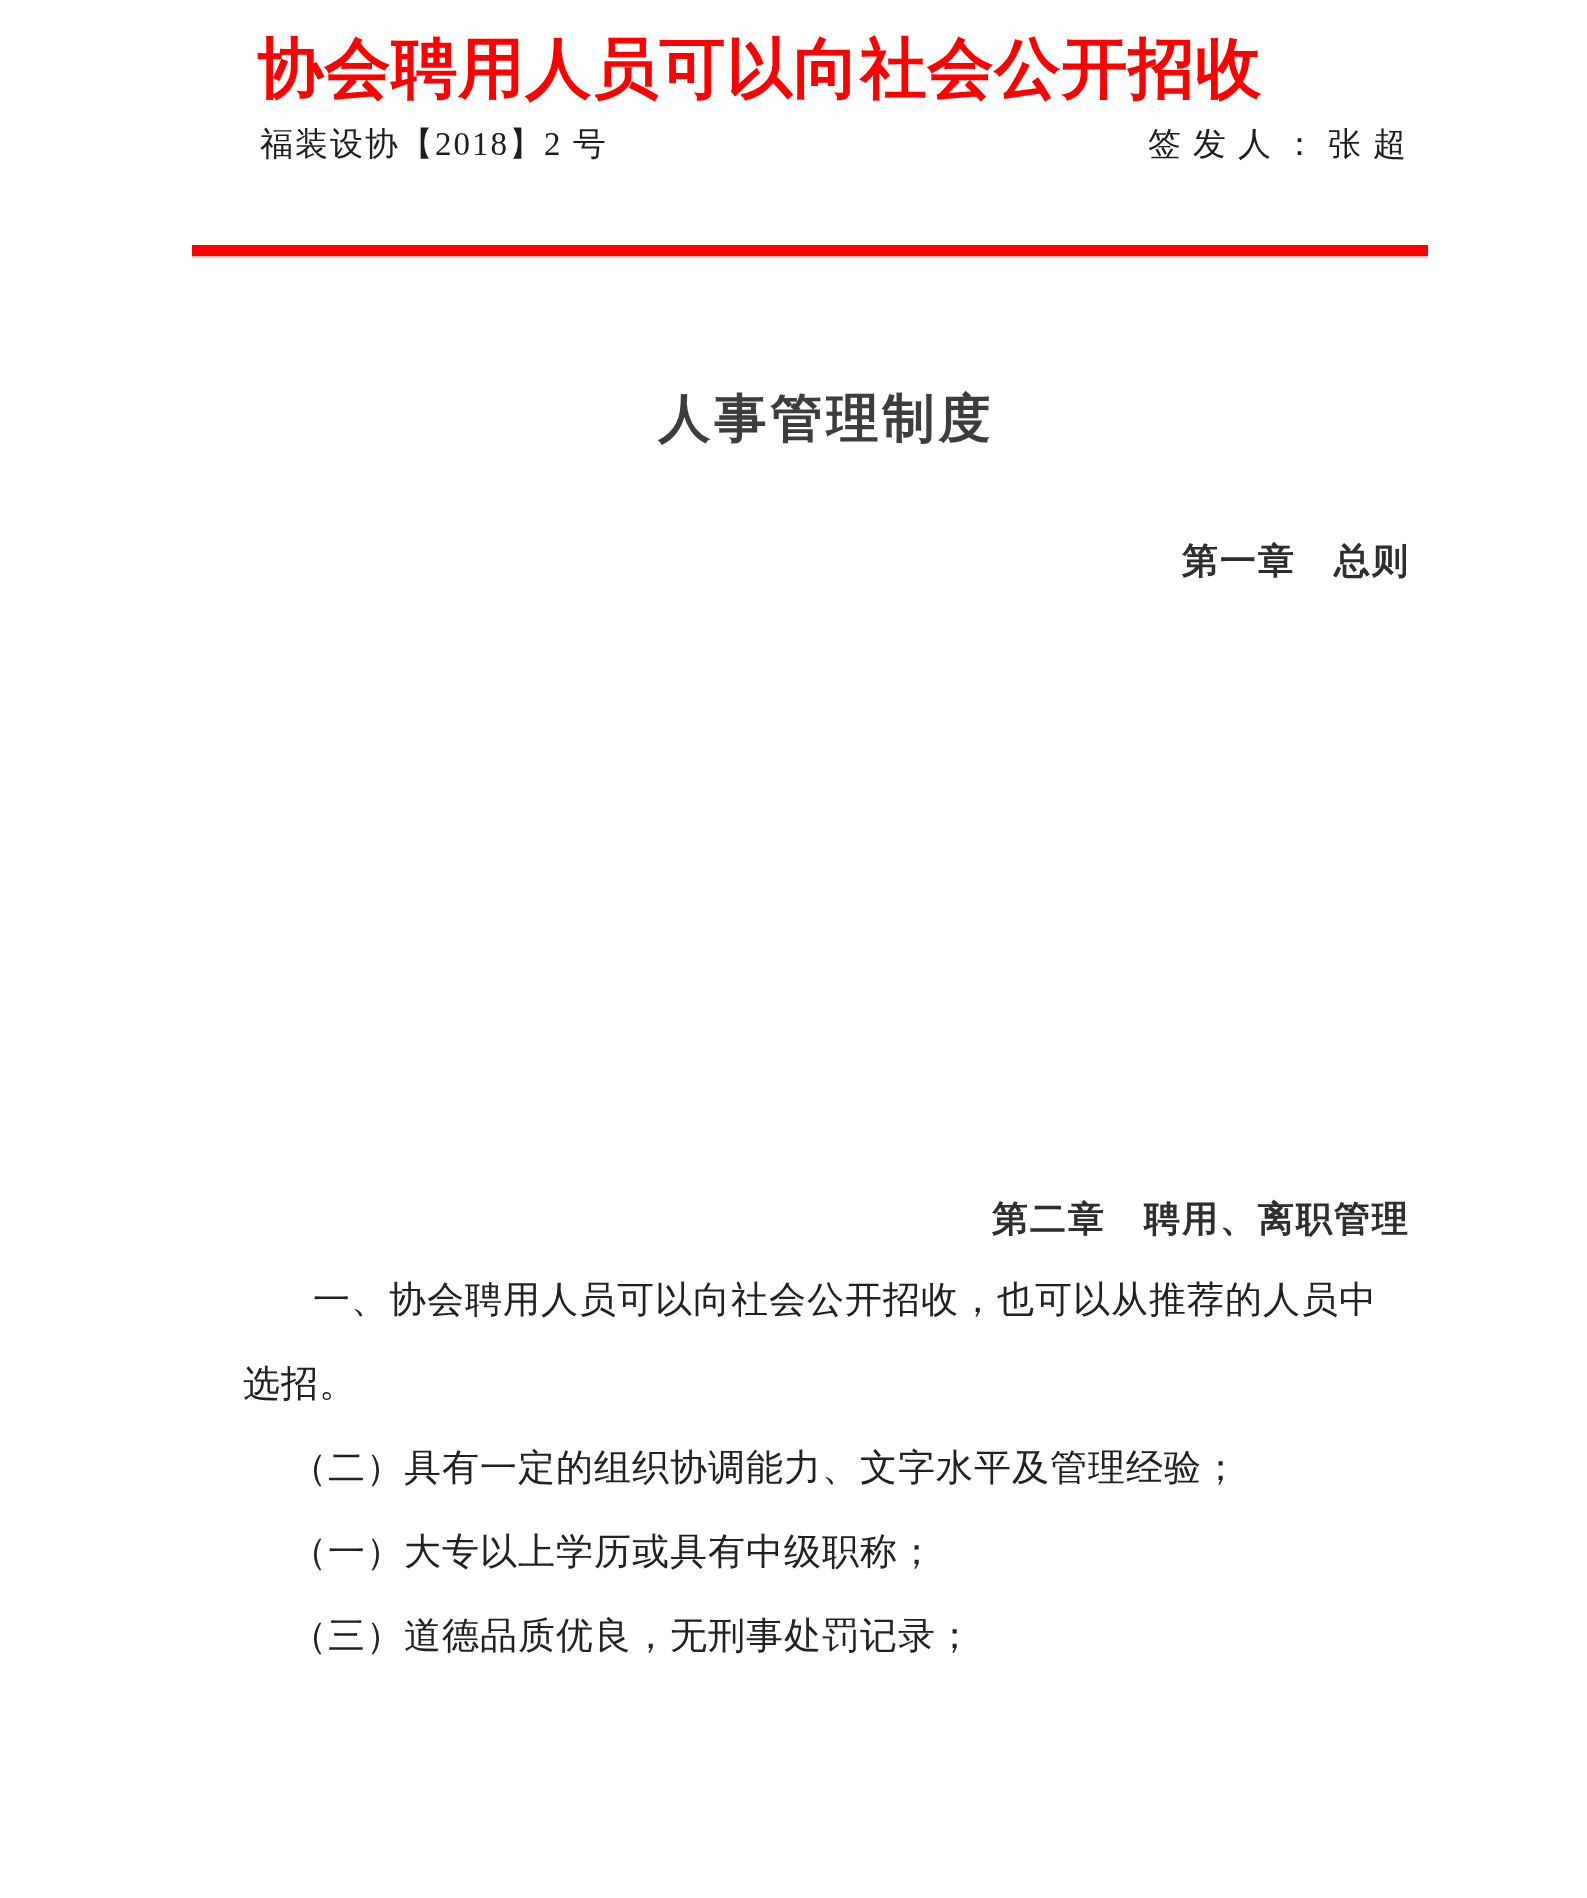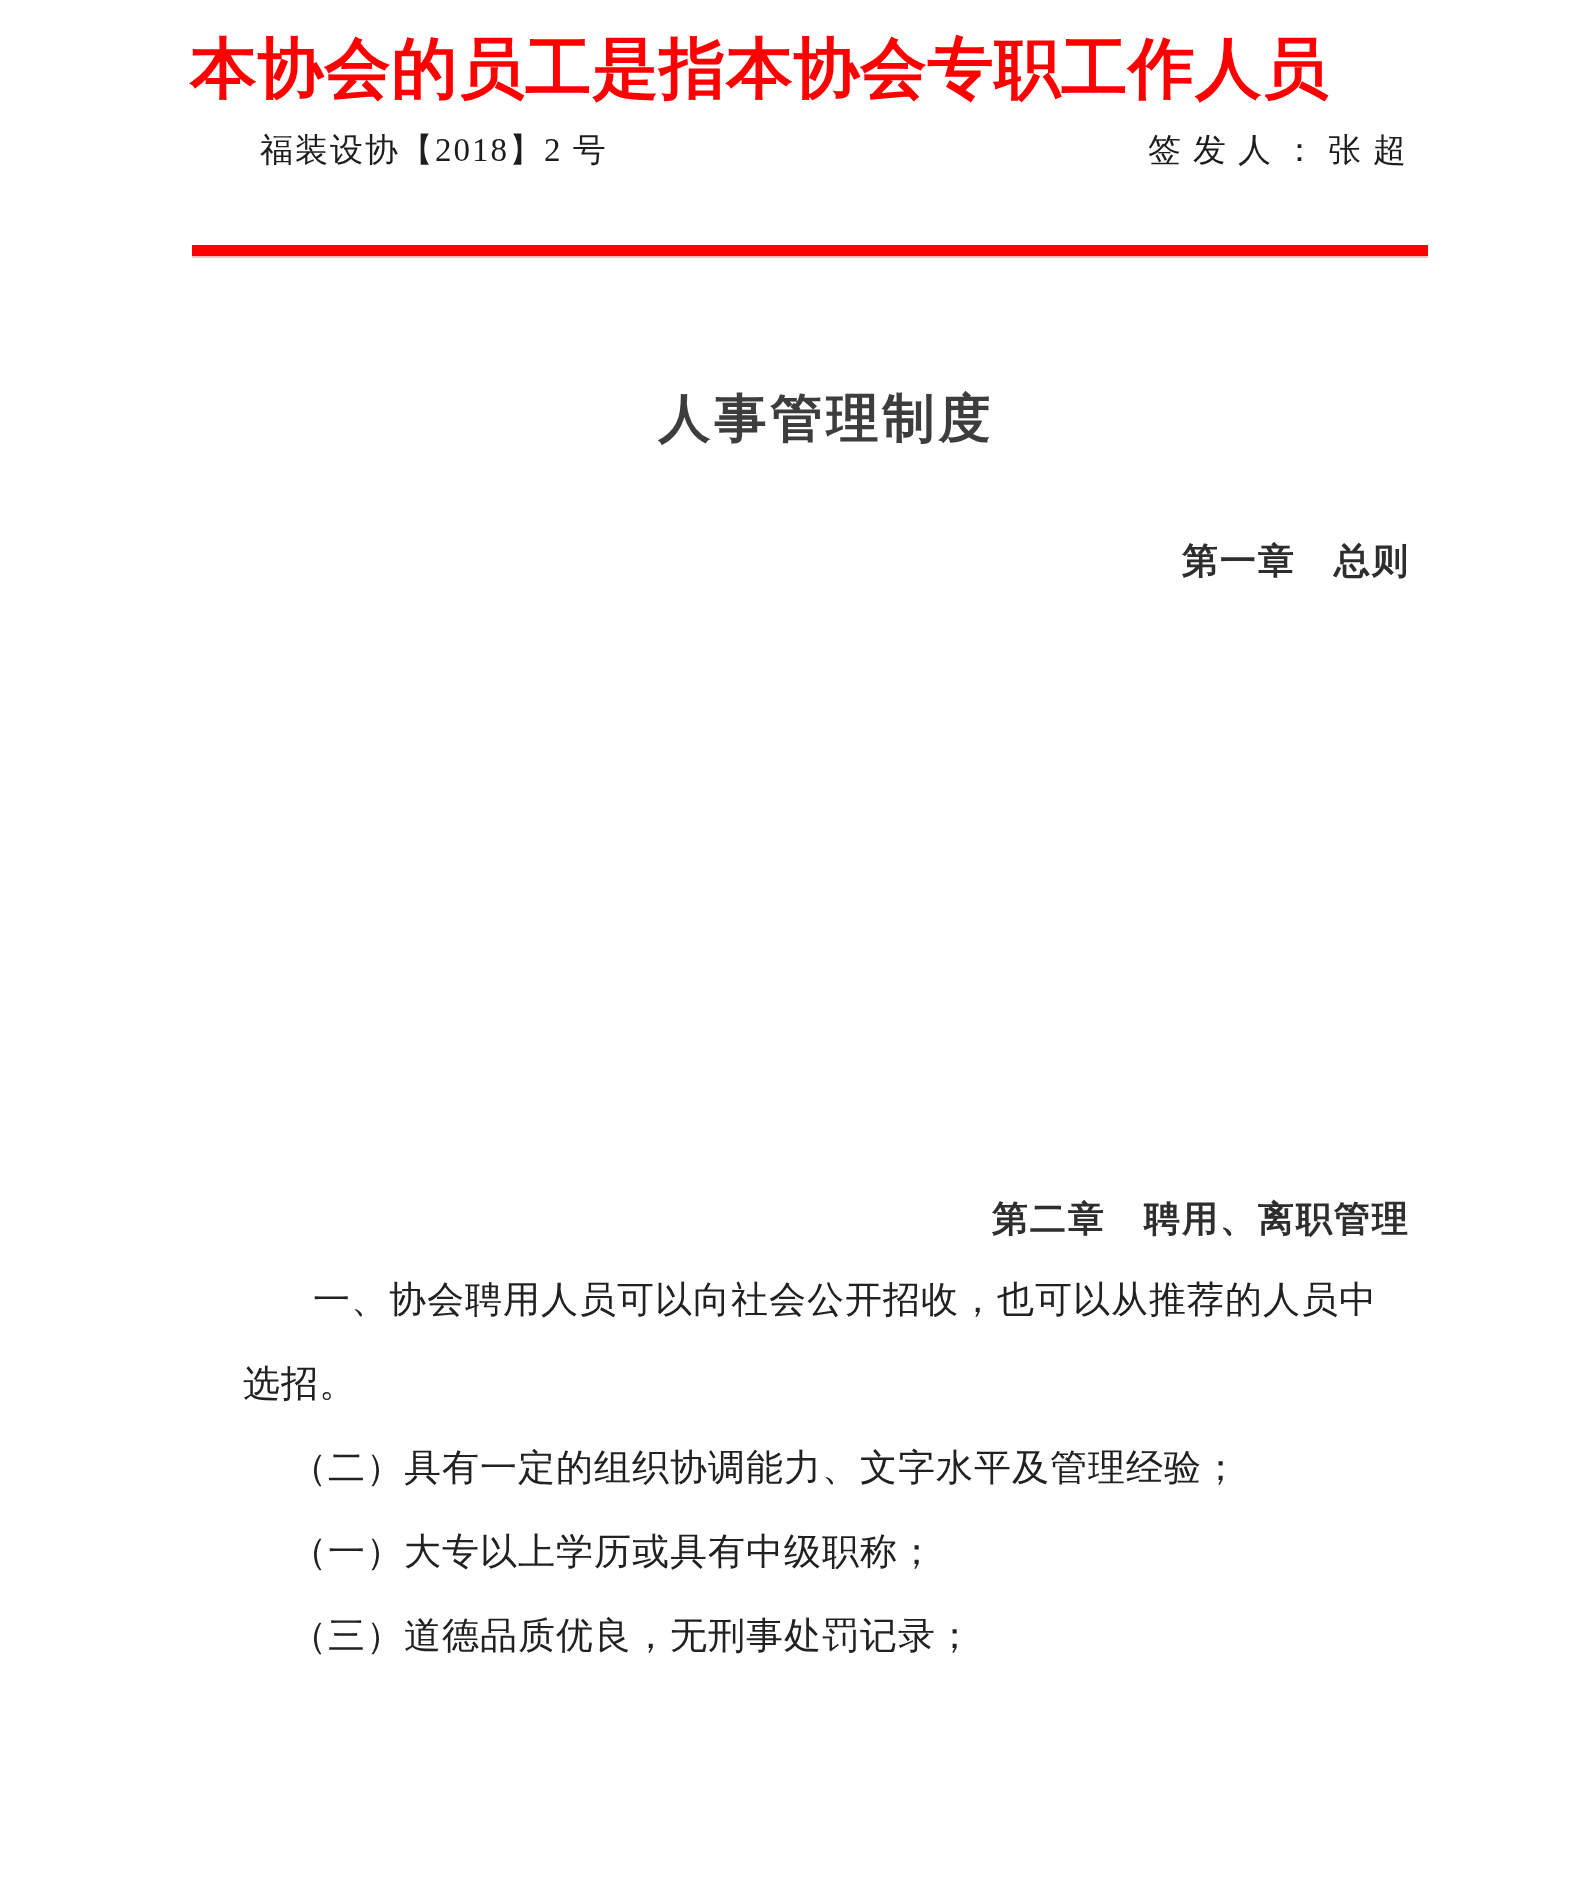--- a/index.html
+++ b/index.html
@@ -18,21 +18,21 @@
     width: 1240px;
     text-align: center;
     font-size: 66px;
     font-weight: 700;
     letter-spacing: 1px;
     color: #fe0000;
     white-space: nowrap;
   }
   .meta-row {
     position: absolute;
-    top: 128px;
+    top: 122px;
     left: 260px;
     width: 1158px;
     display: flex;
     justify-content: space-between;
     align-items: baseline;
     font-size: 33px;
     color: #1d1d1d;
     letter-spacing: 2px;
     white-space: nowrap;
   }
@@ -89,21 +89,21 @@
   }
   .indent-para { padding-left: 70px; }
   .indent-item { padding-left: 47px; }
   .indent-none { padding-left: 0; }
 </style>
 </head>
 <body>
 
 <div class="page">
 
-  <div class="org-title">本协会的员工是指本协会专职工作人员</div>
+  <div class="org-title">协会聘用人员可以向社会公开招收</div>
 
   <div class="meta-row">
     <span class="doc-number">福装设协【2018】2 号</span>
     <span class="issuer"><span>签发人：</span><span>张超</span></span>
   </div>
 
   <div class="red-line"></div>
 
   <div class="doc-title">人事管理制度</div>
 

